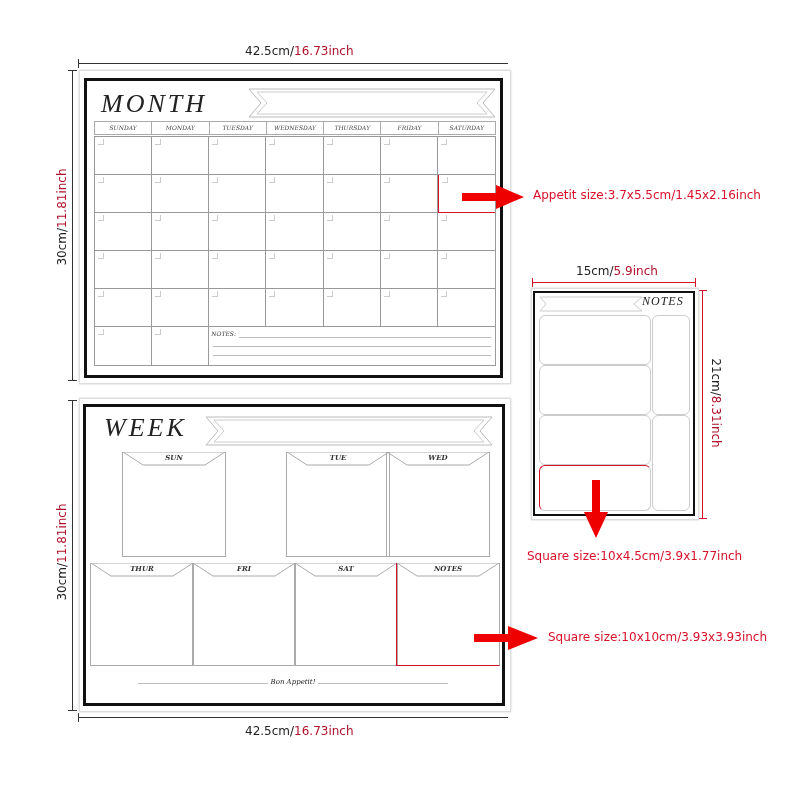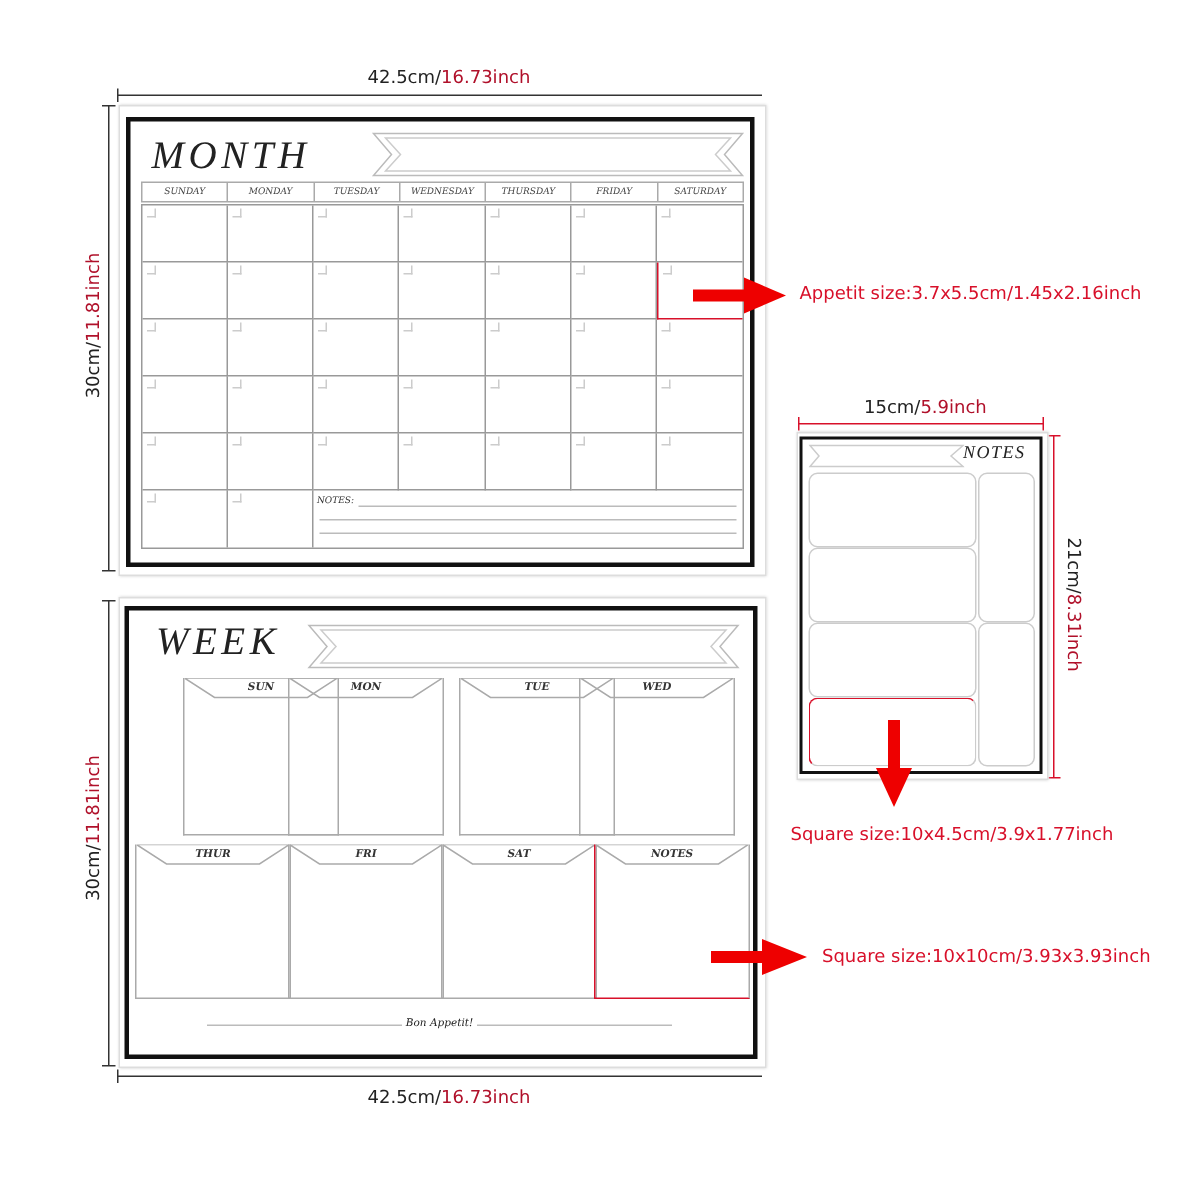--- a/index.html
+++ b/index.html
@@ -184,29 +184,21 @@
   </svg>
 
   <div class="w-cell" style="left:4px;top:45px;width:102px;height:104px;margin-left:32px;">
     <svg class="w-tab" width="102" height="14">
         <polyline points="0,0 20,13 82,13 102,0 0,0" fill="none" stroke="#aaa"></polyline>
       </svg>
     <div class="w-tab">
         <span class="lbl">SUN</span>
       </div>
   </div>
-  <div class="w-cell" style="left:106px;top:45px;width:102px;height:104px;">
-    <svg class="w-tab" width="102" height="14">
-        <polyline points="0,0 20,13 82,13 102,0 0,0" fill="none" stroke="#aaa"></polyline>
-      </svg>
-    <div class="w-tab">
-        <span class="lbl">MON</span>
-      </div>
-  </div>
-  <div class="w-cell" style="left:220px;top:45px;width:102px;height:104px;text-decoration:underline;">
+  <div class="w-cell" style="left:200px;top:45px;width:102px;height:104px;text-decoration:underline;">
     <svg class="w-tab" width="102" height="14">
         <polyline points="0,0 20,13 82,13 102,0 0,0" fill="none" stroke="#aaa"></polyline>
       </svg>
     <div class="w-tab">
         <span class="lbl">TUE</span>
       </div>
   </div>
   <div class="w-cell" style="left:300px;top:45px;width:102px;height:104px;">
     <svg class="w-tab" width="102" height="14">
         <polyline points="0,0 20,13 82,13 102,0 0,0" fill="none" stroke="#aaa"></polyline>

